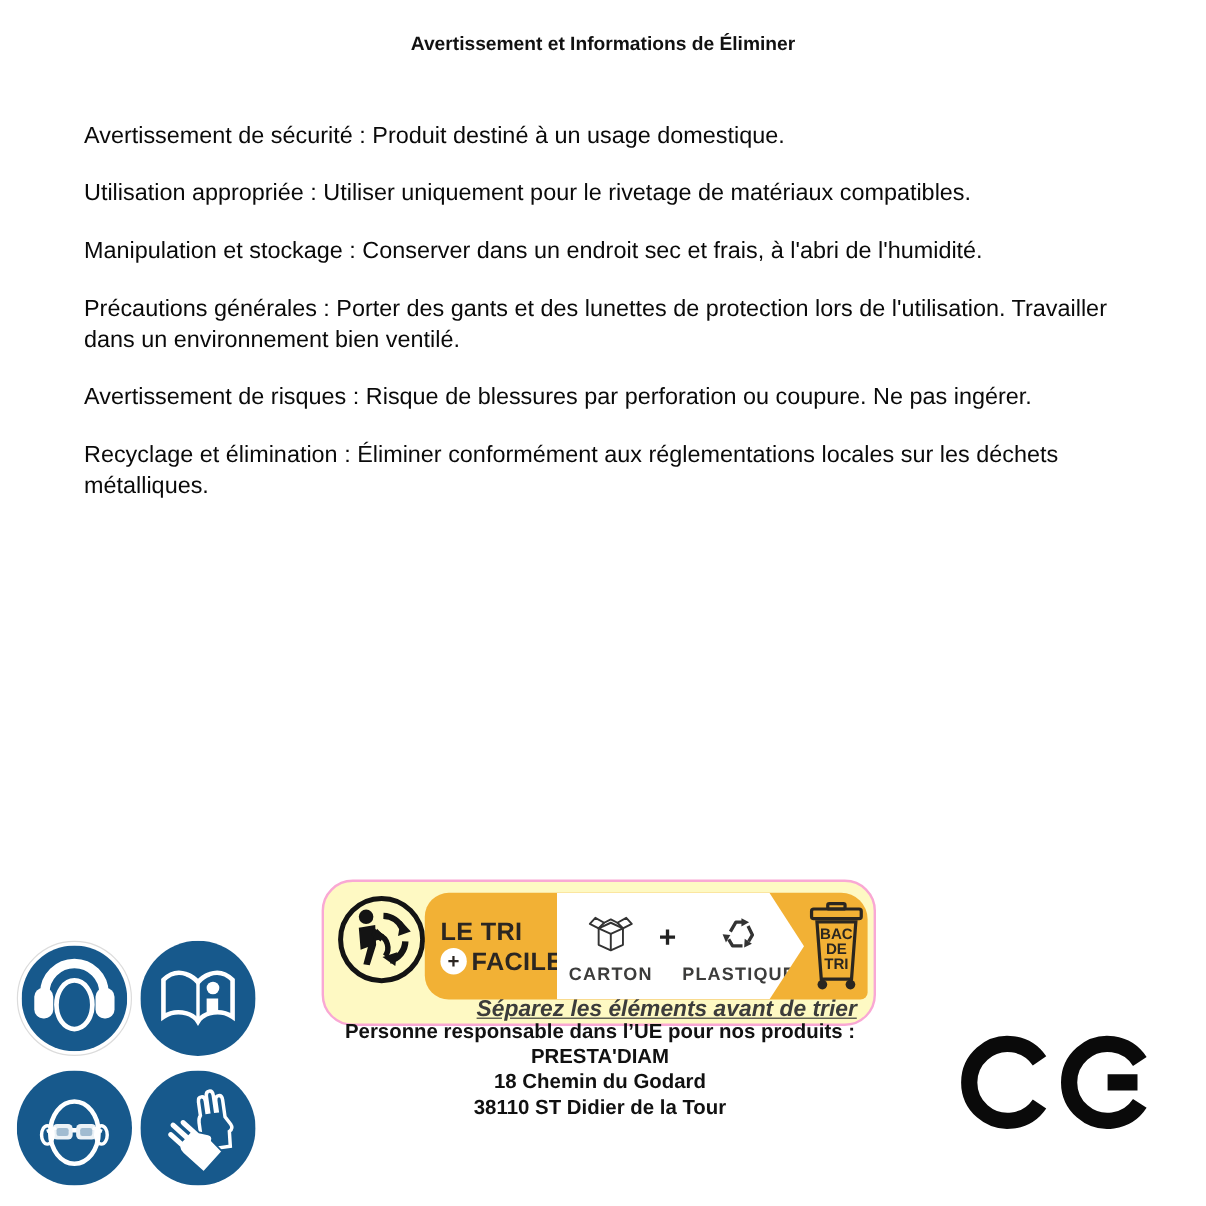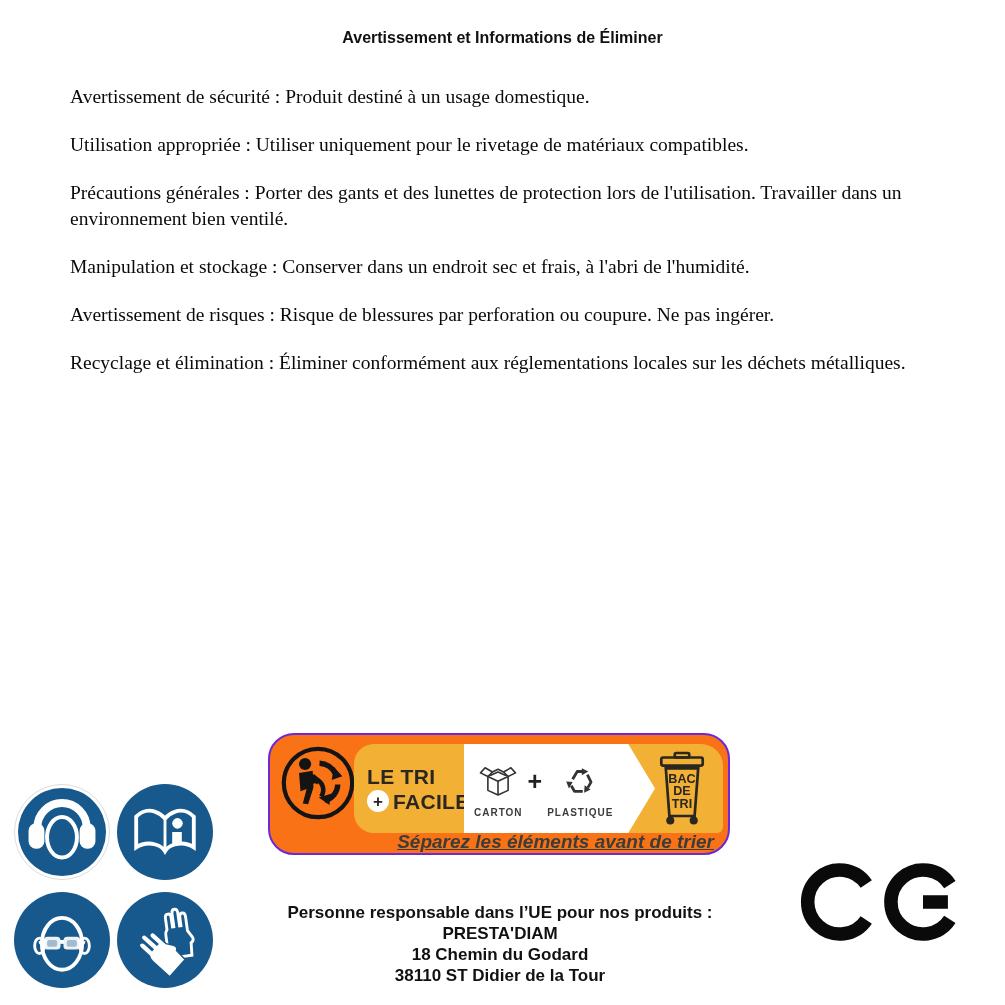--- a/index.html
+++ b/index.html
@@ -6,63 +6,63 @@
     --blue:#17598C;
     --yellow:#F2B135;
     --dark:#2B2622;
     --gray-text:#3C3C3B;
   }
   *{margin:0;padding:0;box-sizing:border-box;}
   html,body{width:1005px;height:1005px;background:#fff;font-family:"Liberation Sans",sans-serif;color:#000;overflow:hidden;position:relative;}
 
   .page-title{position:absolute;top:29px;left:0;width:100%;text-align:center;font-size:16px;font-weight:700;color:#111;}
 
-  .body-text{position:absolute;top:84px;left:70px;width:862px;font-family:Liberation Serif, serif;}
+  .body-text{position:absolute;top:100px;left:70px;width:862px;}
   .body-text p{font-size:19.5px;line-height:26px;margin-bottom:22px;color:#0a0a0a;font-weight:400;}
 
   
   .picto-grid{position:absolute;left:14px;top:784px;display:grid;grid-template-columns:96px 96px;gap:12px 7px;}
   .picto{width:96px;height:96px;}
   .picto svg{width:100%;height:100%;display:block;}
   .picto.sticker{background:#fff;border:1px solid #dcdcdc;border-radius:50%;padding:3px;}
 
   
   .fr-code{position:absolute;left:270px;top:711px;font-size:15px;font-weight:700;color:#1c1c1c;margin-top:41px;}
-  .tri-label{position:absolute;left:268px;top:733px;width:462px;height:122px;background:#f97316;border:2px solid #6d28d9;border-radius:26px;}
+  .tri-label{position:absolute;left:268px;top:733px;width:462px;height:122px;background:#fef9c3;border:2px solid #f9a8d4;border-radius:26px;}
   .triman{position:absolute;left:10px;top:10px;width:76px;height:76px;}
   .tri-band{position:absolute;left:84px;top:9px;right:5px;height:89px;background:var(--yellow);border-radius:20px 22px 6px 20px;display:flex;align-items:center;}
   .tri-brand{margin-left:13px;width:97px;color:var(--dark);font-weight:800;font-size:21px;line-height:25px;letter-spacing:.3px;}
   .tri-brand .row2{display:flex;align-items:center;gap:4px;}
   .plus-circle{width:22px;height:22px;border-radius:50%;background:#fff;color:var(--dark);font-size:17px;font-weight:800;display:flex;align-items:center;justify-content:center;flex:0 0 auto;}
   .materials{height:100%;width:206px;background:#fff;clip-path:polygon(0 0,86% 0,100% 50%,86% 100%,0 100%);display:flex;align-items:center;justify-content:flex-start;padding:0 32px 0 10px;gap:5px;}
   .material{display:flex;flex-direction:column;align-items:center;gap:1px;}
   .material svg{width:46px;height:46px;}
-  .material .cap{font-size:10px;font-weight:700;letter-spacing:1px;color:var(--gray-text);}
+  .material .cap{font-size:15px;font-weight:700;letter-spacing:1px;color:var(--gray-text);}
   .mat-plus{font-size:25px;font-weight:800;color:#222;margin-top:-14px;}
   .bin-wrap{margin-left:auto;margin-right:14px;}
   .bin-wrap svg{width:54px;height:78px;display:block;}
   .tagline{position:absolute;right:14px;top:96px;font-style:italic;font-weight:700;font-size:19px;color:var(--gray-text);text-decoration:underline;}
 
   
-  .responsible{position:absolute;left:255px;top:902px;width:490px;text-align:center;font-weight:700;font-size:17px;line-height:21px;color:#111;}
+  .responsible{position:absolute;left:255px;top:849px;width:490px;text-align:center;font-weight:700;font-size:17px;line-height:21px;color:#111;}
 
   
   .ce-mark{position:absolute;left:797px;top:846px;width:168px;height:112px;}
   .ce-mark svg{width:100%;height:100%;display:block;}
 </style>
 </head>
 <body>
 
 <div class="page-title">Avertissement et Informations de Éliminer</div>
 
 <div class="body-text">
   <p>Avertissement de sécurité : Produit destiné à un usage domestique.</p>
   <p>Utilisation appropriée : Utiliser uniquement pour le rivetage de matériaux compatibles.</p>
+  <p>Manipulation et stockage : Conserver dans un endroit sec et frais, à l'abri de l'humidité.</p>
   <p>Précautions générales : Porter des gants et des lunettes de protection lors de l'utilisation. Travailler dans un environnement bien ventilé.</p>
-  <p>Manipulation et stockage : Conserver dans un endroit sec et frais, à l'abri de l'humidité.</p>
   <p>Avertissement de risques : Risque de blessures par perforation ou coupure. Ne pas ingérer.</p>
   <p>Recyclage et élimination : Éliminer conformément aux réglementations locales sur les déchets métalliques.</p>
 </div>
 
 <div class="picto-grid">
   <div class="picto sticker">
     <svg viewBox="0 0 100 100">
       <circle cx="50" cy="50" r="50" fill="#17598C"></circle>
       <path d="M22 45 A 28 28 0 0 1 78 45" stroke="#fff" stroke-width="9" fill="none"></path>
       <rect x="12" y="40" width="18" height="29" rx="8.5" fill="#fff"></rect>

